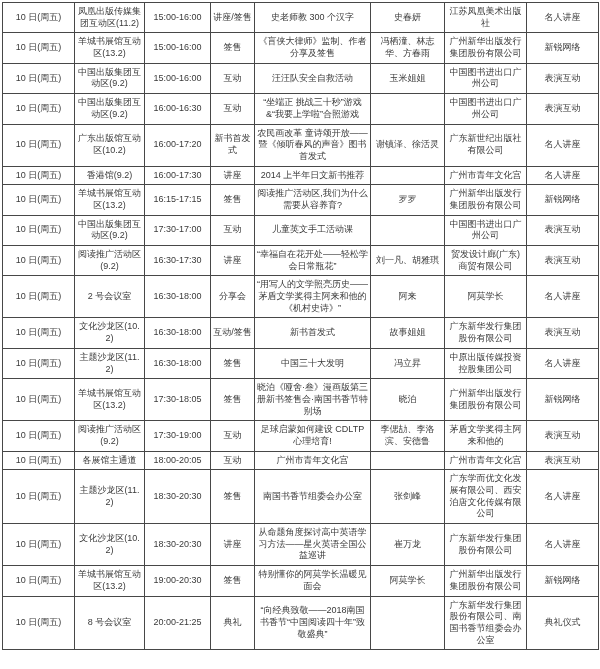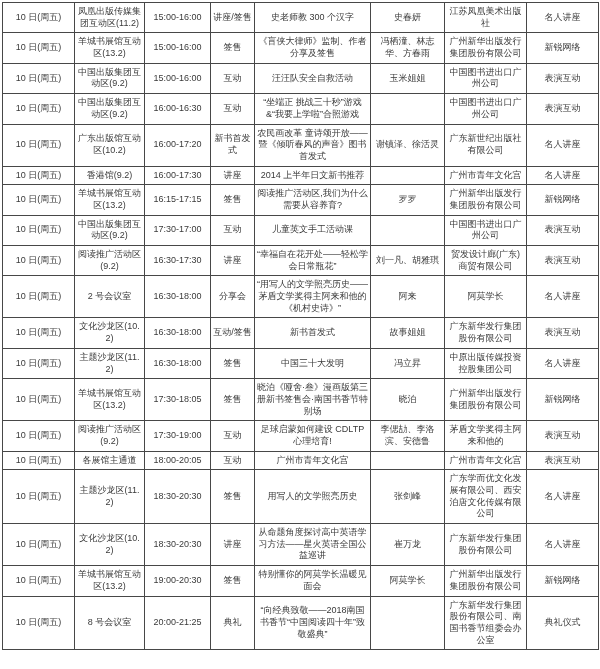--- a/index.html
+++ b/index.html
@@ -204,21 +204,21 @@
           <td>广州市青年文化宫</td>
           <td></td>
           <td>广州市青年文化宫</td>
           <td>表演互动</td>
         </tr>
         <tr>
           <td>10 日(周五)</td>
           <td>主题沙龙区(11.2)</td>
           <td>18:30-20:30</td>
           <td>签售</td>
-          <td>用写人的文学照亮历史</td>
+          <td>南国书香节组委会办公室</td>
           <td>张剑峰</td>
           <td>广东学而优文化发展有限公司、西安泊唐文化传媒有限公司</td>
           <td>名人讲座</td>
         </tr>
         <tr>
           <td>10 日(周五)</td>
           <td>文化沙龙区(10.2)</td>
           <td>18:30-20:30</td>
           <td>讲座</td>
           <td>从命题角度探讨高中英语学习方法——星火英语全国公益巡讲</td>

